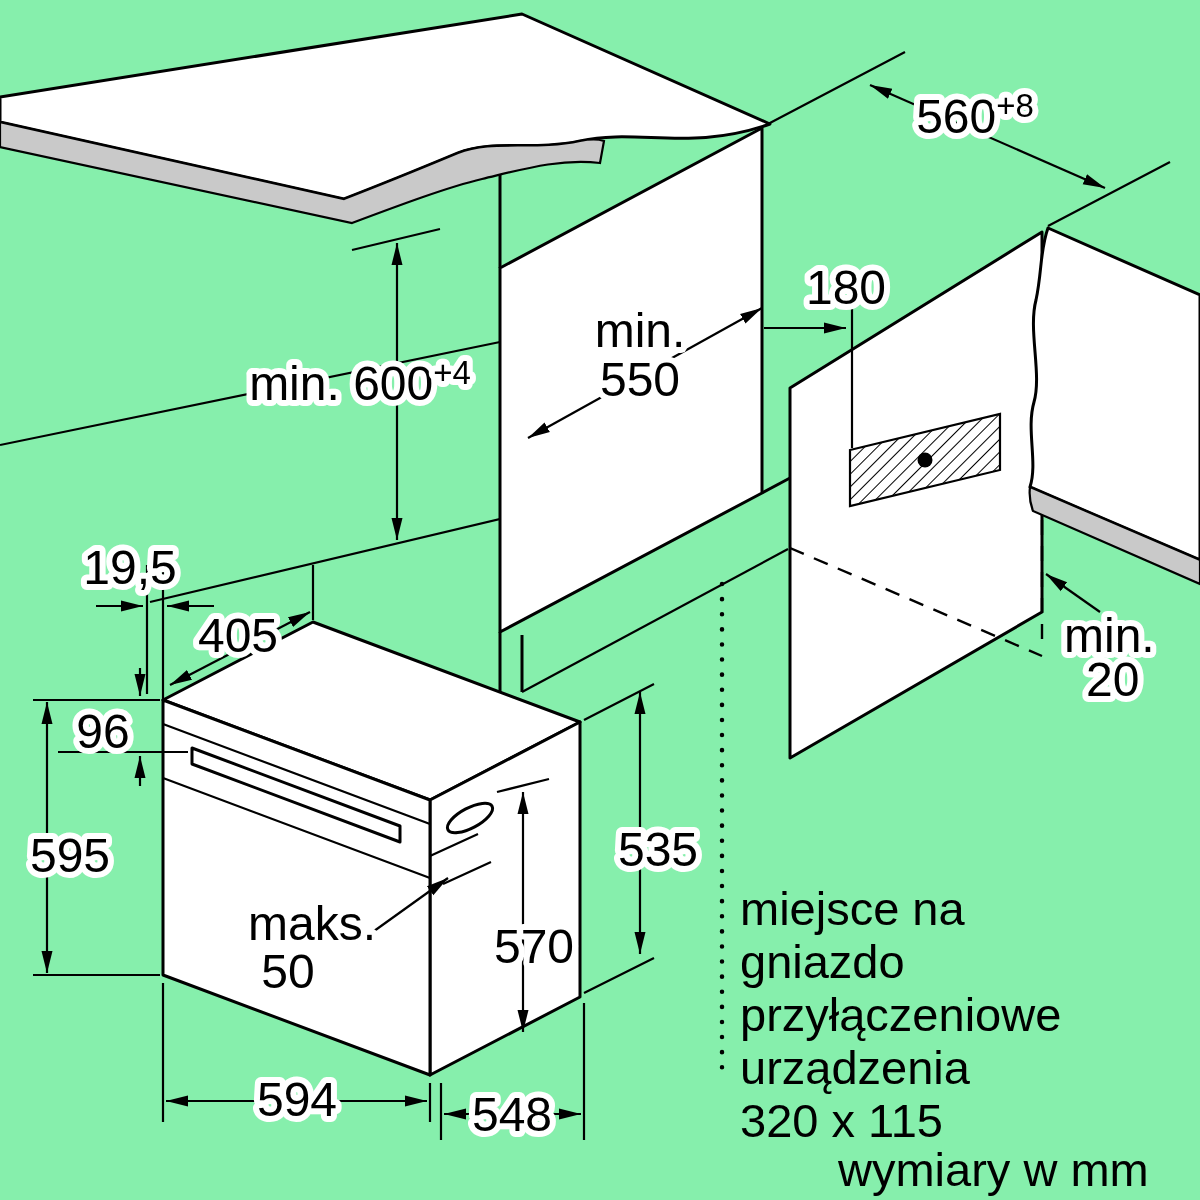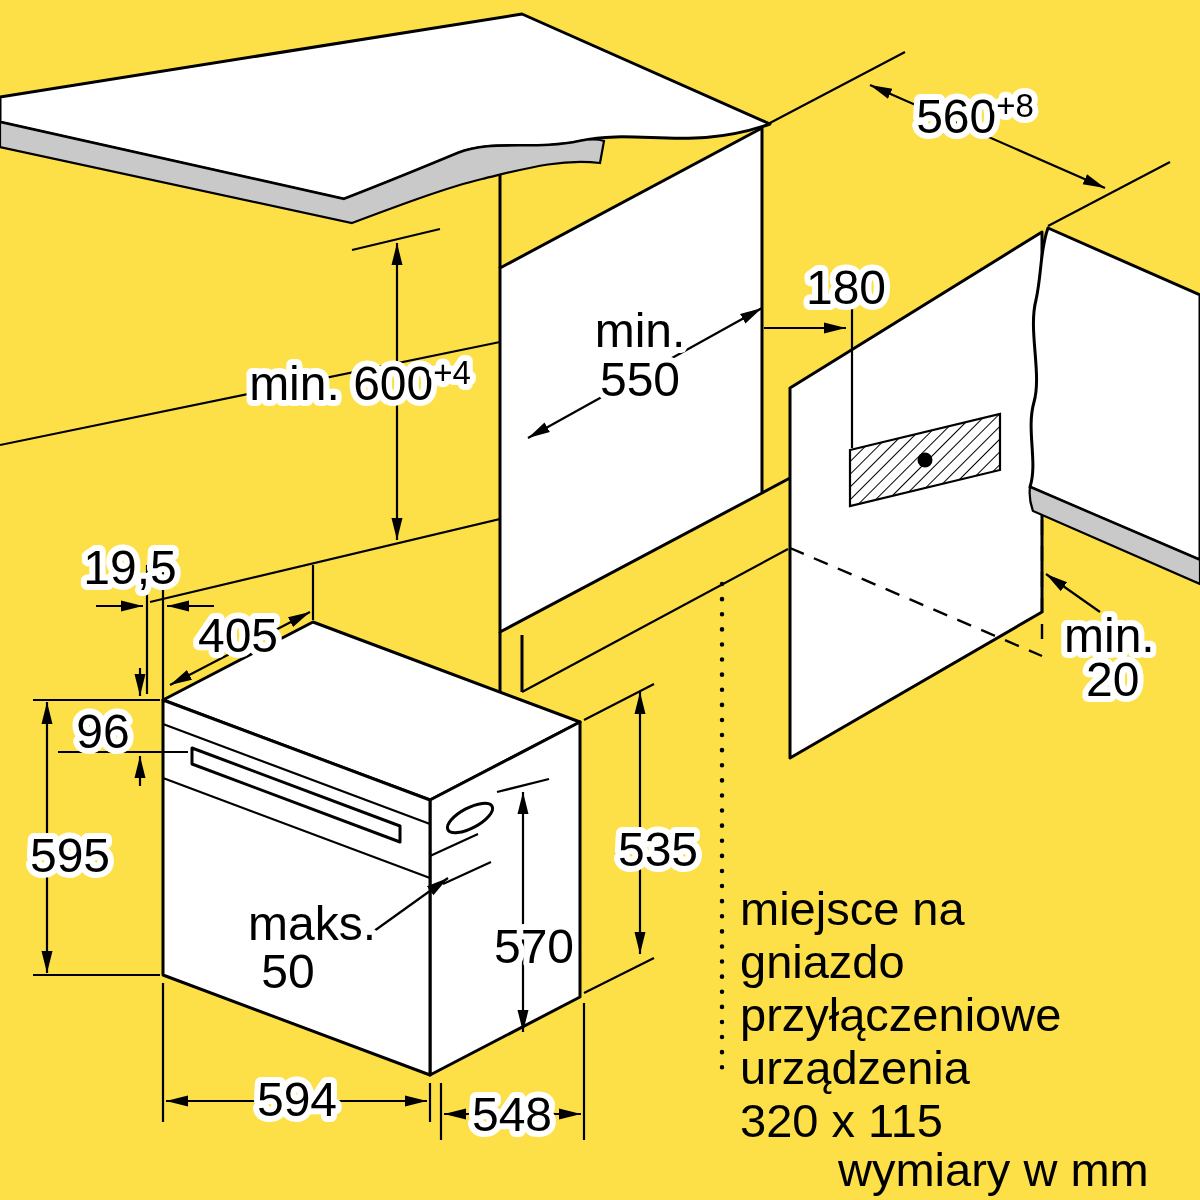--- a/index.html
+++ b/index.html
@@ -1,16 +1,16 @@
 <!DOCTYPE html>
 <html><head>
 <meta charset="utf-8">
 <style>
   html,body{margin:0;padding:0;background:#ffffff;}
-  .stage{width:1200px;height:1200px;position:relative;background:#fde047;}
+  .stage{width:1200px;height:1200px;position:relative;background:#86efac;}
   svg{display:block;}
   svg text{font-family:"Liberation Sans","DejaVu Sans",sans-serif;fill:#000;}
   .lbl{font-size:48px;paint-order:stroke;stroke:#ffffff;stroke-width:12px;stroke-linejoin:round;}
   .sup{font-size:33px;}
   .note{font-size:47px;}
   .s3{fill:none;stroke:#000;stroke-width:3;stroke-linejoin:round;}
   .s2{fill:none;stroke:#000;stroke-width:2.2;}
   .dash{fill:none;stroke:#000;stroke-width:2.4;stroke-dasharray:15 11;}
   .dots{fill:none;stroke:#000;stroke-width:4.5;stroke-dasharray:0.1 15;stroke-linecap:round;}
   .fw{fill:#ffffff;}

